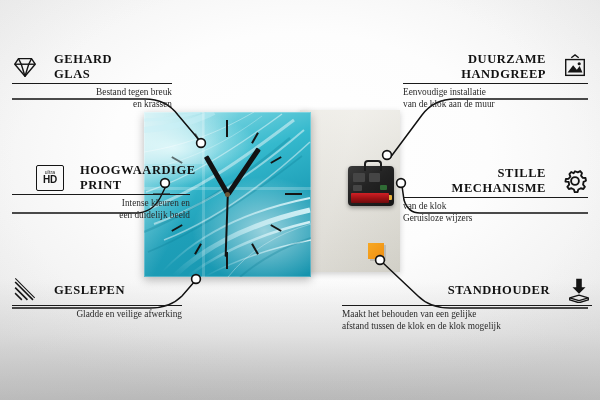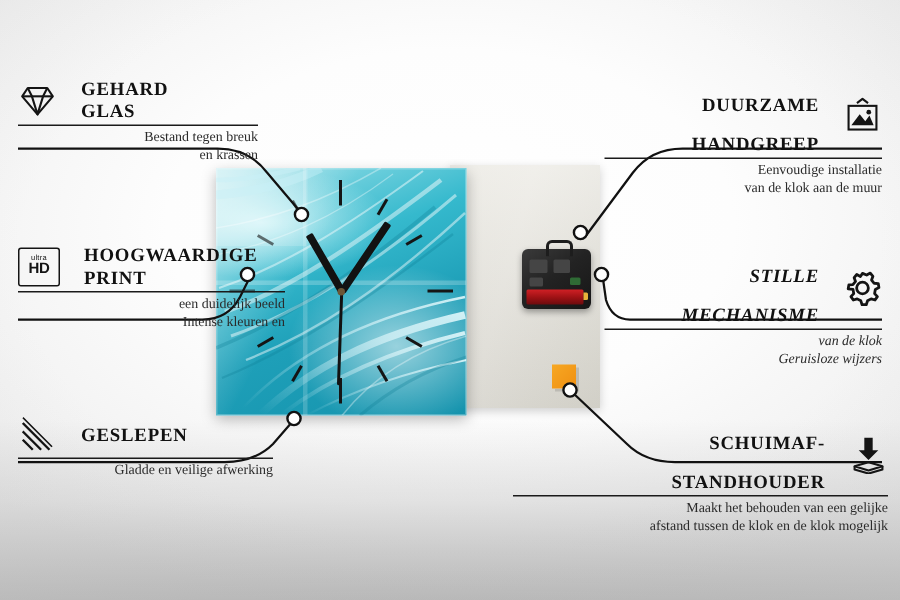--- a/index.html
+++ b/index.html
@@ -89,27 +89,27 @@
     line-height:14.5px;text-transform:uppercase;
   }
   .f-rule{height:1.3px;background:#1a1a1a;margin:2px 0 3px;}
   .f-desc{font-size:9.3px;line-height:11.4px;color:#2a2a2a;}
   .ico{width:26px;height:26px;flex:0 0 26px;display:block;}
 
   .left .f-head{justify-content:flex-start;}
   .left .f-title{text-align:left;}
   .left .f-desc{text-align:right;}
   .right .f-head{justify-content:flex-end;flex-direction:row;}
-  .right .f-title{text-align:right;margin-top:11px;}
-  .right .f-desc{text-align:right;}
+  .right .f-title{text-align:right;}
+  .right .f-desc{}
 
   .hdbox{
     width:24px;height:24px;border:1.6px solid #141414;border-radius:2px;
     display:flex;flex-direction:column;align-items:center;justify-content:center;
-    font-family:"Liberation Sans", sans-serif;color:#141414;line-height:1;
+    font-family:"Liberation Sans", sans-serif;color:#141414;line-height:1;margin-left:24px;
   }
   .hdbox .u{font-size:5px;letter-spacing:.2px;}
   .hdbox .h{font-size:10px;font-weight:700;letter-spacing:-.2px;}
 </style>
 </head>
 <body>
 
 <div id="stage">
 
   <div id="product">
@@ -235,22 +235,22 @@
       <div class="hdbox ico">
         <span class="u">ultra</span>
         <span class="h">HD</span>
       </div>
       <div>
         <div class="f-title">HOOGWAARDIGE</div>
         <div class="f-title">PRINT</div>
       </div>
     </div>
     <div class="f-rule"></div>
+    <div class="f-desc">Intense kleuren en</div>
     <div class="f-desc">een duidelijk beeld</div>
-    <div class="f-desc">Intense kleuren en</div>
   </div>
 
   <div class="feature left" style="left:12px;top:277px;width:170px;">
     <div class="f-head">
       <svg class="ico" viewBox="0 0 28 28">
         <g stroke="#141414" stroke-width="1.7" stroke-linecap="square">
           <path d="M4 6 L22 24"></path>
             <path d="M4 12 L16 24"></path>
             <path d="M4 18 L10 24"></path>
             <path d="M4 2 L24 22" stroke-width="1.2"></path>
@@ -277,42 +277,41 @@
           <path d="M6 20 L12 12 L16 17 L19 13 L22 20 Z" fill="#141414" stroke="none"></path>
           <circle cx="18.5" cy="10.5" r="1.7" fill="#141414" stroke="none"></circle>
         </g>
       </svg>
     </div>
     <div class="f-rule"></div>
     <div class="f-desc">Eenvoudige installatie</div>
     <div class="f-desc">van de klok aan de muur</div>
   </div>
 
-  <div class="feature right" style="right:12px;top:166px;width:185px;font-style:italic;">
+  <div class="feature right" style="right:12px;top:166px;width:185px;">
     <div class="f-head">
       <div>
         <div class="f-title">STILLE</div>
         <div class="f-title">MECHANISME</div>
       </div>
       <svg class="ico" viewBox="0 0 28 28">
         <g fill="none" stroke="#141414" stroke-width="2" stroke-linejoin="round">
           <path d="M14 3.5 l3 1.2 2.6-1.4 1.9 2.3-1 2.7 1.9 2.3 2.9 .2 .5 2.9-2.6 1.3-.5 3 2 2.2-1.7 2.4-2.8-.8-2.6 1.4-.9 2.8h-3l-.9-2.8-2.6-1.4-2.8 .8-1.7-2.4 2-2.2-.5-3L3.7 14.7l.5-2.9 2.9-.2L9 9.3l-1-2.7 1.9-2.3L12.5 5.7z"></path>
           <circle cx="14" cy="14" r="4.2"></circle>
         </g>
       </svg>
     </div>
     <div class="f-rule"></div>
     <div class="f-desc">van de klok</div>
     <div class="f-desc">Geruisloze wijzers</div>
   </div>
 
   <div class="feature right" style="right:8px;top:277px;width:250px;">
     <div class="f-head">
       <div>
-        <div class="f-title">SCHUIMAF-</div>
         <div class="f-title">STANDHOUDER</div>
       </div>
       <svg class="ico" viewBox="0 0 28 28">
         <g fill="none" stroke="#141414" stroke-width="1.5" stroke-linejoin="round">
           <path d="M11 2 h6 v9 h4 l-7 7 -7 -7 h4 z" fill="#141414" stroke="none"></path>
           <path d="M14 19.5 L24 22.5 L14 25.5 L4 22.5 Z"></path>
           <path d="M4 22.5 v2.2 L14 27.7 L24 24.7 v-2.2"></path>
         </g>
       </svg>
     </div>

